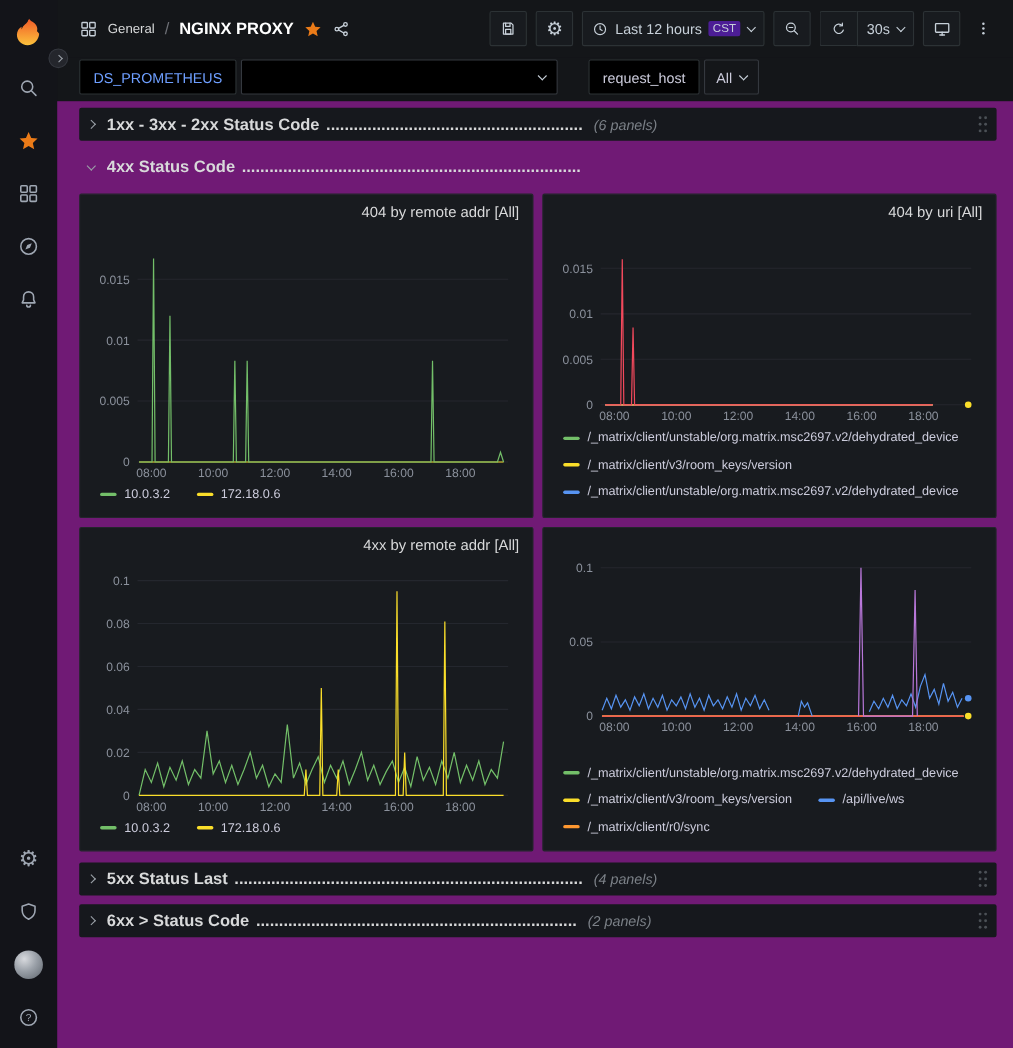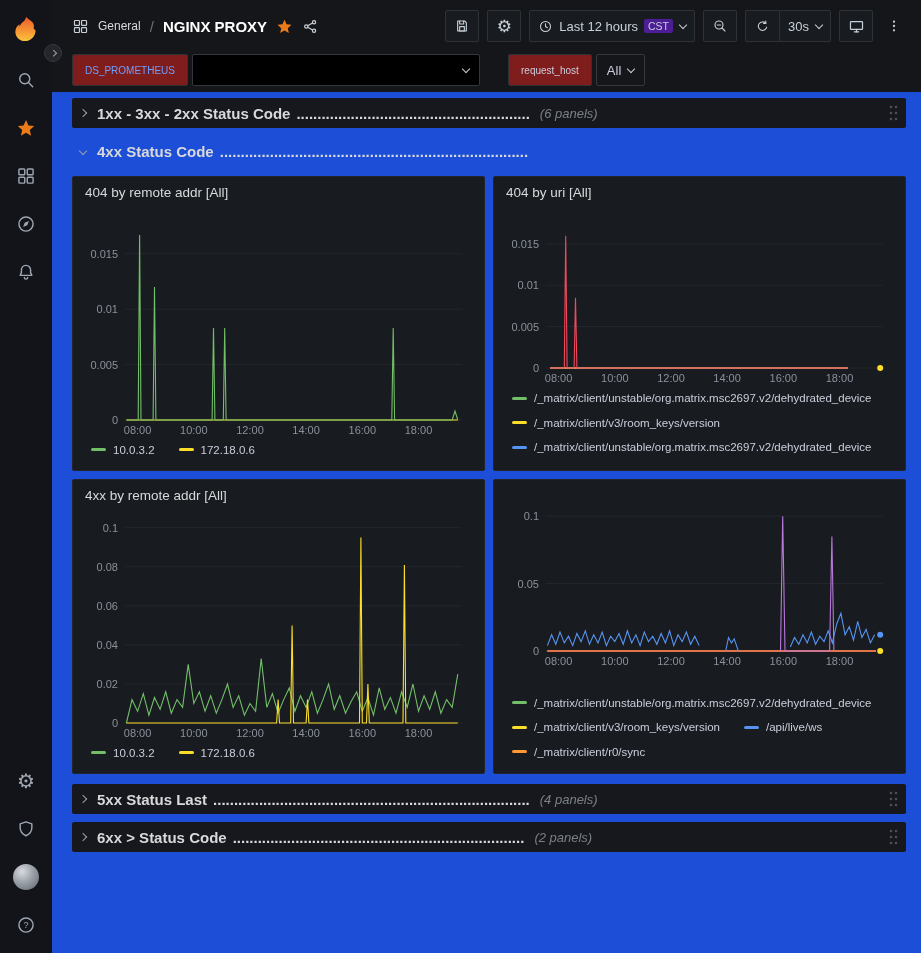--- a/index.html
+++ b/index.html
@@ -36,40 +36,40 @@
   .navbtn.borderless{border:none;background:transparent;width:26px}
   .tz-badge{background:#4c1d95;border-radius:2px;padding:1px 4px;font-size:10.5px;margin-left:6px;color:#c7d0d9}
   .caret{display:inline-block;width:6px;height:6px;border-right:1.4px solid #c7d0d9;border-bottom:1.4px solid #c7d0d9;transform:rotate(45deg);margin-left:7px;margin-top:-3px}
   .time-btn svg{margin-right:6px}
   .refresh-group{display:flex}
   .refresh-group .navbtn:first-child{border-top-right-radius:0;border-bottom-right-radius:0;border-right:none}
   .refresh-group .navbtn:last-child{border-top-left-radius:0;border-bottom-left-radius:0}
 
   
   .subnav{height:40px;background:#141619;display:flex;align-items:center;padding:0 14px 4px 20px;gap:4px}
-  .var-label{height:32px;display:flex;align-items:center;padding:0 12px;border:1px solid #2c3235;background:#7f1d1d;border-radius:2px;font-size:10px;font-weight:500;cursor:pointer}
+  .var-label{height:32px;display:flex;align-items:center;padding:0 12px;border:1px solid #2c3235;background:#000000;border-radius:2px;font-size:13px;font-weight:500;cursor:pointer}
   .var-label.blue{color:#6e9fff}
   .var-select{height:32px;display:flex;align-items:center;border:1px solid #34383e;border-radius:2px;cursor:pointer;padding:0 10px;font-size:13px;color:#ccccdc}
   .var-select.black{width:288px;background:#000;justify-content:flex-end}
   .gap-left{margin-left:24px}
 
   
-  .dash{flex:1;background:#1d4ed8;padding:6px 15px 0 20px;overflow:hidden}
+  .dash{flex:1;background:#701a75;padding:6px 15px 0 20px;overflow:hidden}
   .row-header{height:30px;display:flex;align-items:center;padding:0 8px;margin-bottom:8px;cursor:pointer;border-radius:2px}
   .row-header.collapsed{background:#16181d}
   .row-header.expanded{background:transparent;margin:2px 0 10px}
   .row-header .chev{margin-right:11px;flex:0 0 auto}
   .row-title{font-size:15px;font-weight:600;color:#d8d9da;white-space:nowrap}
   .row-dots{font-size:15px;font-weight:600;color:#d8d9da;margin-left:6px;white-space:nowrap;overflow:hidden}
   .row-count{font-size:13px;font-style:italic;color:#7b8087;margin-left:10px;white-space:nowrap}
   .drag-handle{margin-left:auto;display:flex;align-items:center;cursor:grab}
 
   .grid2{display:grid;grid-template-columns:1fr 1fr;grid-template-rows:295px 295px;gap:8px;margin-bottom:10px}
   .panel{background:#181b1f;border:1px solid #23252b;border-radius:2px;display:flex;flex-direction:column;padding:8px 12px 6px;min-width:0}
-  .panel-title{font-size:13.5px;font-weight:500;color:#d8d9da;text-align:left;height:20px;margin-bottom:2px;cursor:pointer}
+  .panel-title{font-size:13.5px;font-weight:500;color:#d8d9da;text-align:right;height:20px;margin-bottom:2px;cursor:pointer}
   .chart{flex:1 1 auto;min-height:0;width:100%;cursor:crosshair}
   .chart svg text{fill:#8b919c;font-size:11px;font-family:"Liberation Sans",sans-serif}
   .legend{overflow:hidden;padding-left:6px}
   .legend.h1{height:26px}
   .legend.h2{height:78px}
   .legend.h4{height:76px}
   .legend-item{display:inline-flex;align-items:center;margin:0 24px 4px 0;height:18px;font-size:11.5px;color:#ccccdc;cursor:pointer;white-space:nowrap}
   .swatch{width:15px;height:3px;border-radius:2px;margin-right:7px;flex:0 0 auto}
 </style>
 </head>

